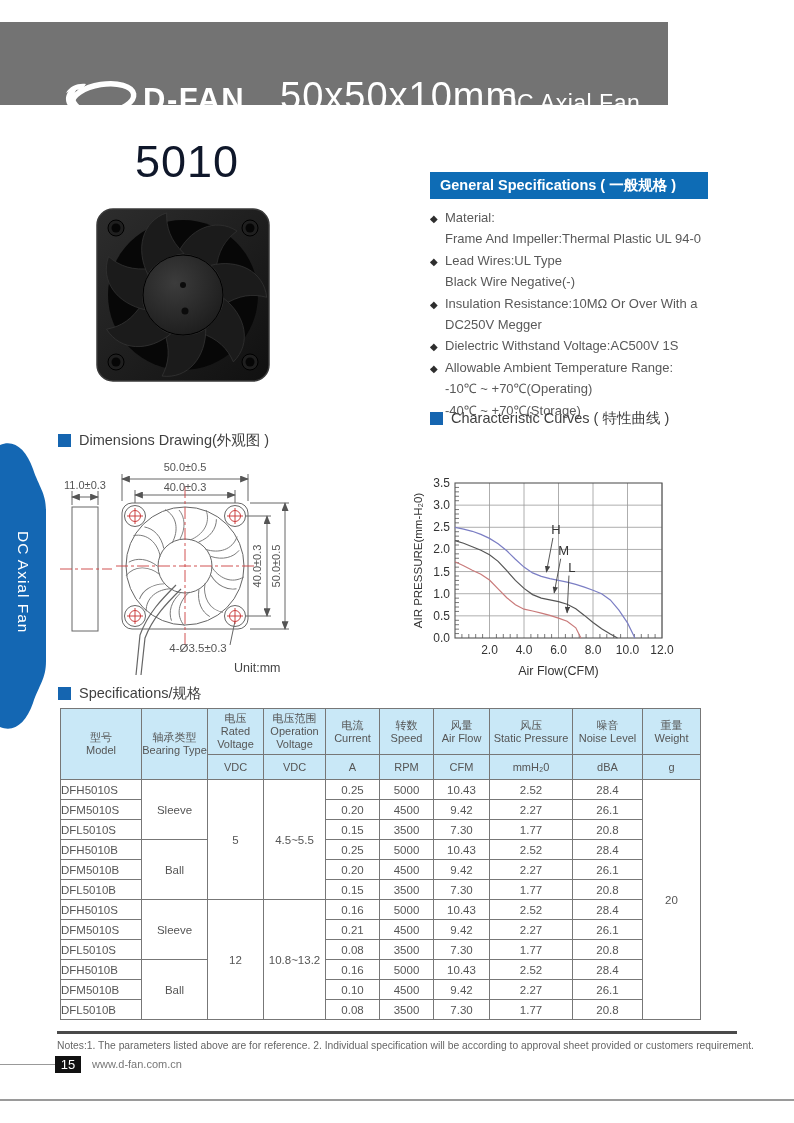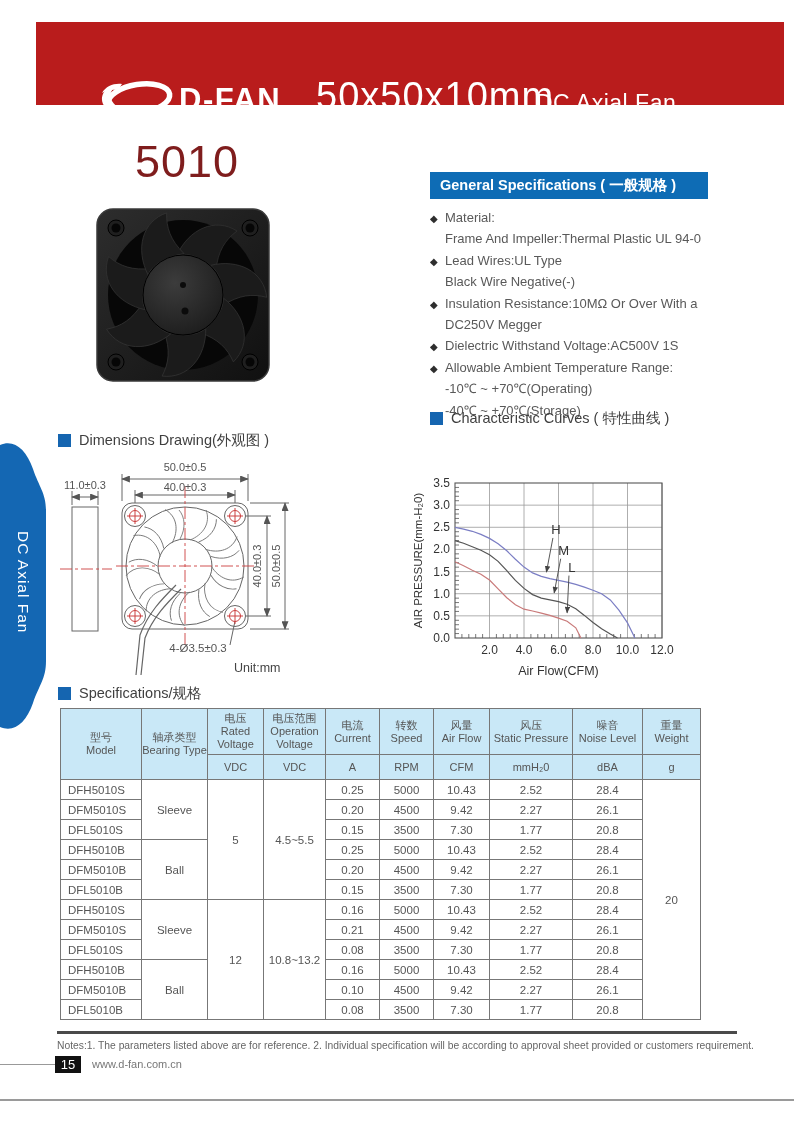--- a/index.html
+++ b/index.html
@@ -1,30 +1,30 @@
 <!DOCTYPE html>
 <html><head>
 <meta charset="utf-8">
 <style>
   html,body{margin:0;padding:0;background:#e8e8e8;}
   .page{position:relative;width:794px;height:1123px;background:#ffffff;overflow:hidden;
         font-family:"Liberation Sans",sans-serif;margin:0 auto;}
   
-  .topband{position:absolute;left:0;top:22px;width:748px;height:83px;background:#b91c1c;margin-left:36px;}
+  .topband{position:absolute;left:0;top:22px;width:668px;height:83px;background:#737373;}
   .logo{position:absolute;left:64px;top:57px;}
   .brand{position:absolute;left:143px;top:60px;color:#fff;font-size:31px;font-weight:bold;letter-spacing:1.5px;}
   .htitle{position:absolute;left:280px;top:53px;color:#fff;font-size:38px;letter-spacing:1px;}
   .hsub{position:absolute;left:500px;top:68px;color:#fff;font-size:23px;letter-spacing:0.5px;}
   
   .sidetab{position:absolute;left:0;top:435px;width:48px;height:302px;}
   .tabtext{position:absolute;left:14px;top:96px;color:#fff;font-size:15.5px;letter-spacing:1px;
            writing-mode:vertical-rl;}
   
   .model-title{position:absolute;left:112px;top:136px;width:150px;text-align:center;
-               font-size:45px;color:#7f1d1d;letter-spacing:1px;}
+               font-size:45px;color:#0f172a;letter-spacing:1px;}
   .fanphoto{position:absolute;left:92px;top:197px;}
   
   .genspec{position:absolute;left:430px;top:172px;width:278px;}
   .genspec-bar{background:#0e6cb5;color:#fff;font-size:14.5px;font-weight:bold;padding:4px 0 4px 10px;}
   .gs-list{margin-top:8px;}
   .gs-line{position:relative;font-size:13px;color:#595959;line-height:21.4px;padding-left:15px;}
   .gs-line .b{position:absolute;left:0;top:1px;font-size:10px;color:#2e2e2e;}
   
   .sec{position:absolute;font-size:14.5px;color:#3f3f3f;font-weight:normal;display:flex;align-items:center;gap:8px;}
   .sec .sq{width:13px;height:13px;background:#1565b0;flex:0 0 auto;}
@@ -33,21 +33,21 @@
   .sec-specs{left:58px;top:684px;}
   .dimsvg{position:absolute;left:56px;top:453px;}
   .chartsvg{position:absolute;left:410px;top:453px;}
   
   .spec-table{position:absolute;left:60px;top:708px;border-collapse:collapse;table-layout:fixed;
               width:640px;font-size:11.5px;color:#555;}
   .spec-table td,.spec-table th{border:1px solid #777;}
   .spec-table thead th{background:#c9e8f7;font-weight:normal;font-size:11px;line-height:13px;padding:3px 0;}
   .spec-table thead th.unit{height:18px;}
   .spec-table tbody td{height:19px;text-align:center;padding:0;}
-  .spec-table tbody td.model{text-align:left;padding-left:7px;}
+  .spec-table tbody td.model{text-align:left;}
   col.c0{width:81px}col.c1{width:66px}col.c2{width:56px}col.c3{width:62px}col.c4{width:54px}
   col.c5{width:54px}col.c6{width:56px}col.c7{width:83px}col.c8{width:70px}col.c9{width:58px}
   
   .rule-top{position:absolute;left:57px;top:1031px;width:680px;height:2.5px;background:#4a4a4a;}
   .notes{position:absolute;left:57px;top:1040px;width:700px;font-size:10.3px;color:#666;}
   .pageno-line{position:absolute;left:0;top:1064px;width:55px;height:1px;background:#999;}
   .pagebox{position:absolute;left:55px;top:1056px;width:26px;height:17px;background:#111;color:#fff;
            font-size:13px;display:flex;align-items:center;justify-content:center;}
   .website{position:absolute;left:92px;top:1058px;font-size:11px;color:#777;}
   .rule-bottom{position:absolute;left:0;top:1099px;width:794px;height:1.5px;background:#9a9a9a;}

